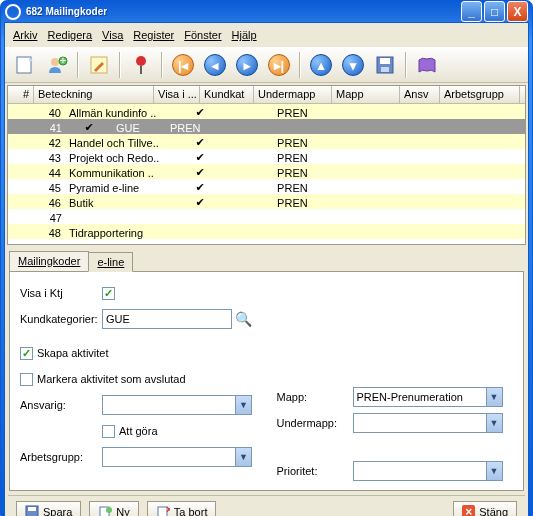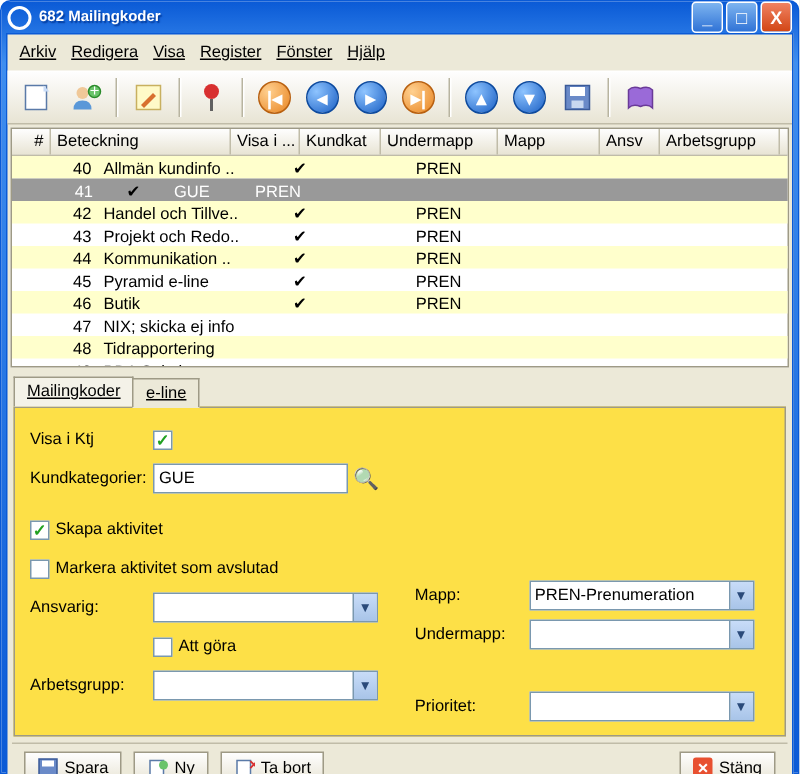--- a/index.html
+++ b/index.html
@@ -42,21 +42,21 @@
 .c3 { width: 54px; }
 .c4 { width: 68px; }
 .c5 { width: 78px; }
 .c6 { width: 40px; }
 .c7 { width: 80px; }
 
 .tabs-wrap { flex: 1; margin: 4px; display: flex; flex-direction: column; }
 .tabstrip { display: flex; height: 20px; position: relative; z-index: 2; }
 .tab { padding: 3px 8px; border: 1px solid #9e9a86; border-bottom: none; background: #f4f2e8; cursor: pointer; margin-right: -1px; text-decoration: underline; }
 .tab.active { background: #ece9d8; border-bottom: 1px solid #ece9d8; position: relative; top: 1px; }
-.tabpanel { flex: 1; border: 1px solid #9e9a86; background: #fde047; padding: 10px 10px 4px 10px; position: relative; }
+.tabpanel { flex: 1; border: 1px solid #9e9a86; background: #ffffff; padding: 10px 10px 4px 10px; position: relative; }
 
 .frow { display: flex; align-items: center; height: 22px; margin-bottom: 4px; }
 .flabel { width: 82px; }
 .flabel2 { width: 76px; }
 .chkbox { width: 13px; height: 13px; border: 1px solid #7a98af; background: #fff; display: inline-flex; align-items: center; justify-content: center; margin-right: 4px; color: #21a121; font-size: 11px; font-weight: bold; }
 .tinput { height: 20px; border: 1px solid #7a98af; background: #fff; padding: 1px 3px; }
 .combo { height: 20px; border: 1px solid #7a98af; background: #fff; display: flex; align-items: center; padding: 0 0 0 3px; }
 .combo .carrow { width: 16px; height: 18px; margin-left: auto; background: linear-gradient(#c8dcf8,#a8c4e8); border-left: 1px solid #7a98af; display: flex; align-items: center; justify-content: center; color: #2a4a7a; font-size: 9px; }
 
 .twocol { display: flex; gap: 20px; }
@@ -232,21 +232,20 @@
             <span class="gc c1">Butik</span>
             <span class="gc c2 chk">✔</span>
             <span class="gc c3"></span>
             <span class="gc c4">PREN</span>
             <span class="gc c5"></span>
             <span class="gc c6"></span>
             <span class="gc c7"></span>
           </div>
           <div class="grow">
             <span class="gc c0">47</span>
-            <span class="gc c1">NIX; skicka ej info</span>
             <span class="gc c2 chk"></span>
             <span class="gc c3"></span>
             <span class="gc c4"></span>
             <span class="gc c5"></span>
             <span class="gc c6"></span>
             <span class="gc c7"></span>
           </div>
           <div class="grow alt">
             <span class="gc c0">48</span>
             <span class="gc c1">Tidrapportering</span>

